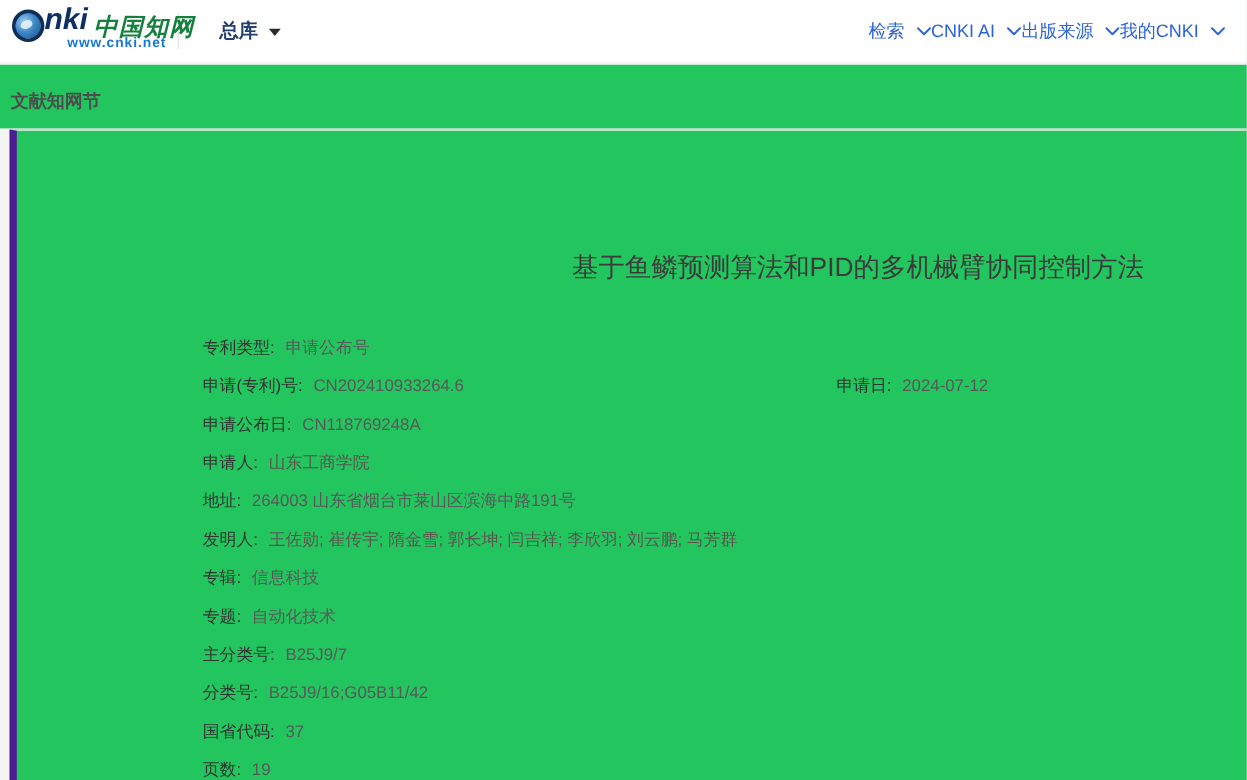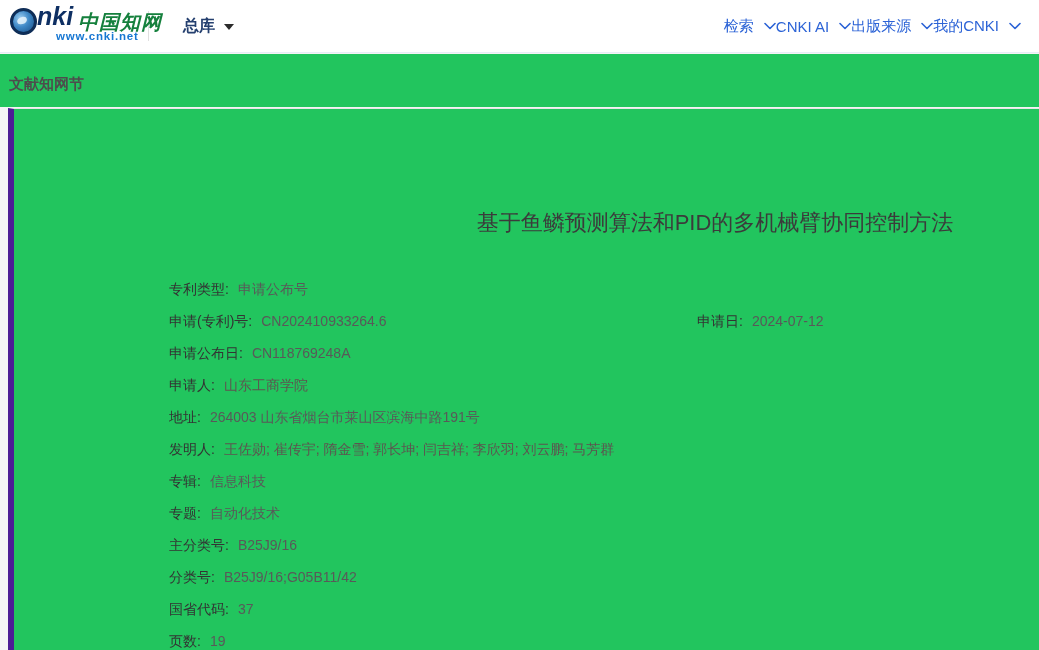--- a/index.html
+++ b/index.html
@@ -179,21 +179,21 @@
 
       <div class="row">
         <span class="lbl">专辑:</span><span class="val">信息科技</span>
       </div>
 
       <div class="row">
         <span class="lbl">专题:</span><span class="val">自动化技术</span>
       </div>
 
       <div class="row">
-        <span class="lbl">主分类号:</span><span class="val">B25J9/16</span>
+        <span class="lbl">主分类号:</span><span class="val">B25J9/7</span>
       </div>
 
       <div class="row">
         <span class="lbl">分类号:</span><span class="val">B25J9/16;G05B11/42</span>
       </div>
 
       <div class="row">
         <span class="lbl">国省代码:</span><span class="val">37</span>
       </div>
 

